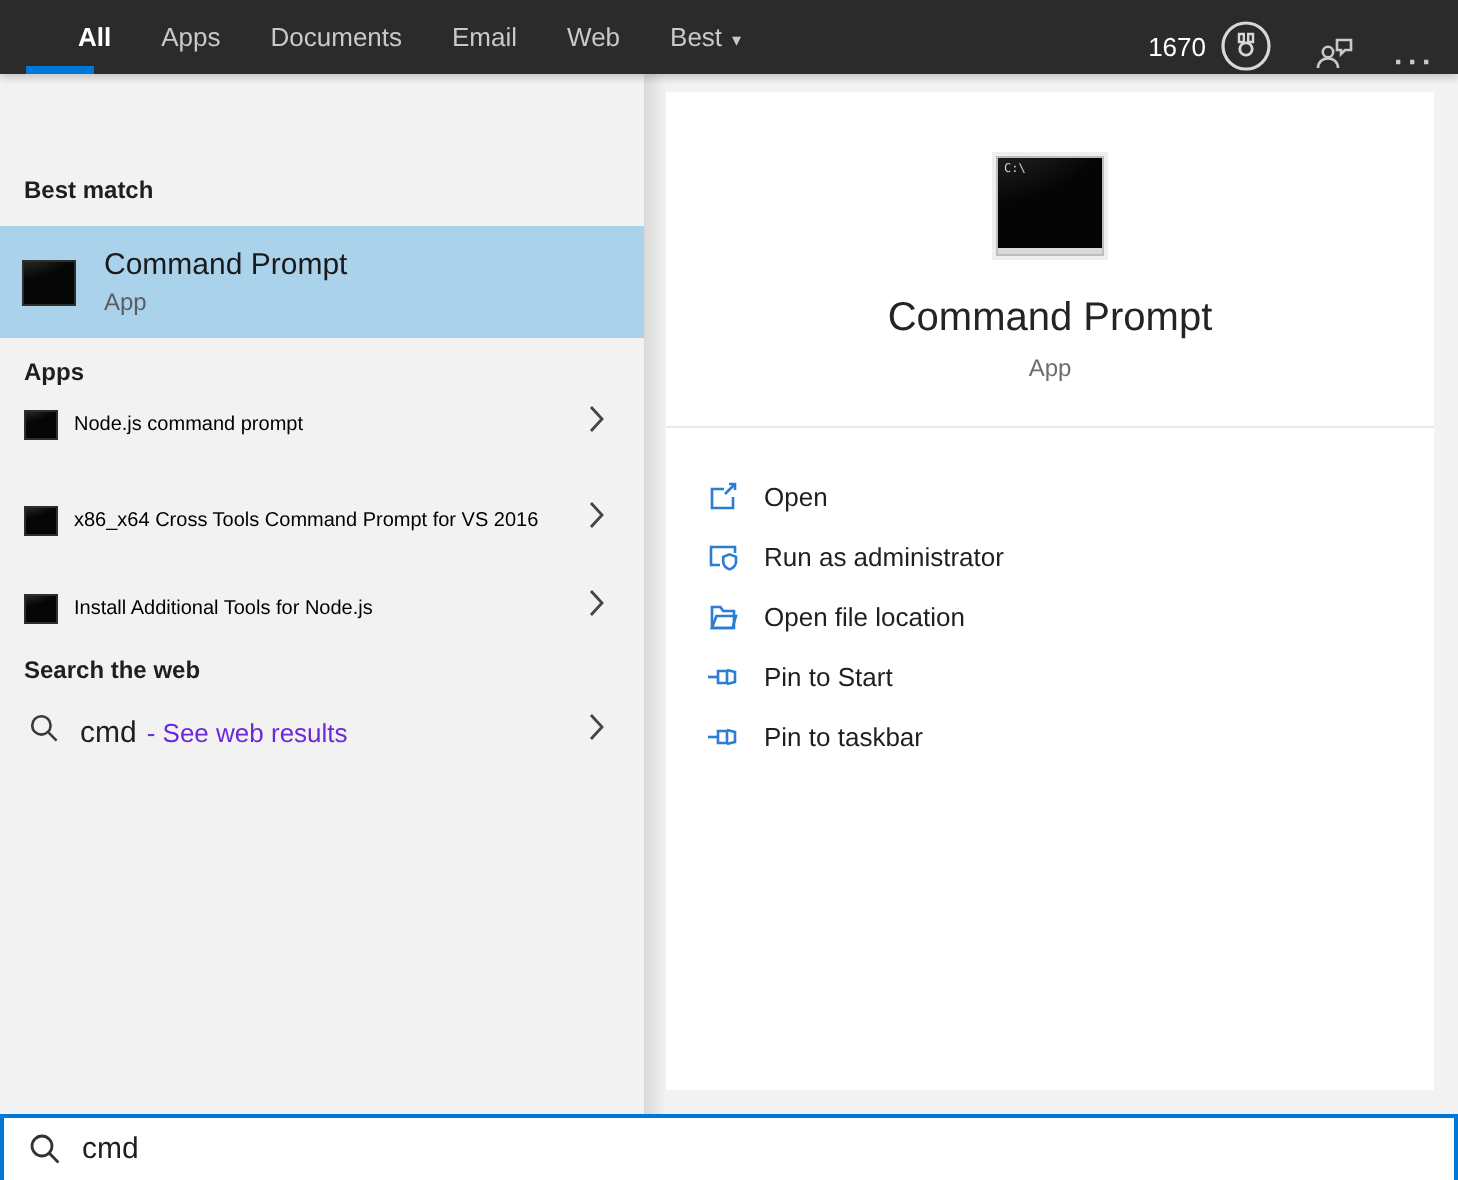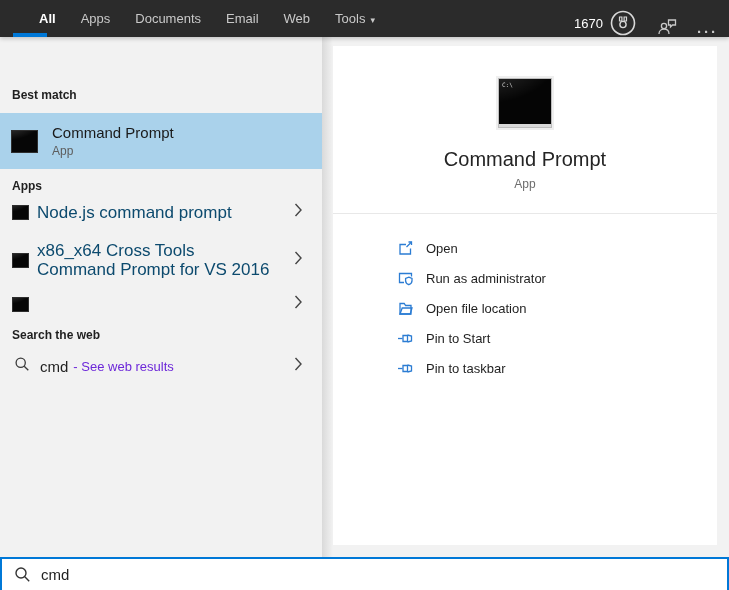--- a/index.html
+++ b/index.html
@@ -74,21 +74,21 @@
 
   .app-row {
     position: absolute; left: 0; width: 322px;
     display: flex; align-items: center; cursor: default;
   }
   .row-node    { top: 160px; height: 30px; }
   .row-x86     { top: 196px; height: 54px; }
   .row-install { top: 252px; height: 30px; }
   .row-web     { top: 310px; height: 38px; }
   .app-label {
-    font-size: 17px; color: #0c4a6e; margin-left: 8px; line-height: 19px;
+    font-size: 10px; color: #000000; margin-left: 8px; line-height: 19px;
     max-width: 240px;
   }
   .row-chevron { position: absolute; right: 19px; top: 50%; transform: translateY(-50%); }
 
   .web-query { font-size: 15px; color: #1f1f1f; margin-left: 10px; }
   .web-suffix { font-size: 13px; color: #6d28d9; margin-left: 5px; }
   .web-search-icon { margin-left: 14px; flex: 0 0 auto; }
 
   
   .right-region {
@@ -120,21 +120,21 @@
     position: absolute; left: 0; top: 102px; width: 100%; text-align: center;
     font-size: 20px; color: #242424;
   }
   .preview-sub {
     position: absolute; left: 0; top: 131px; width: 100%; text-align: center;
     font-size: 12px; color: #6d6d6d;
   }
   .preview-divider {
     position: absolute; left: 0; top: 167px; width: 100%; height: 1px; background: #e8e8e8;
   }
-  .actions { position: absolute; left: 0; top: 187px; width: 100%; padding-left: 44px; }
+  .actions { position: absolute; left: 0; top: 187px; width: 100%; }
   .action-row {
     height: 30px; display: flex; align-items: center; padding-left: 20px; cursor: default;
   }
   .action-label { font-size: 13px; color: #1f1f1f; margin-left: 12px; }
   .action-ic { width: 17px; display: flex; justify-content: center; }
 
   
   .search-bar {
     position: absolute; left: 0; top: 557px; width: 729px; height: 33px;
     background: #ffffff; border: 2px solid #0078d7; border-bottom: none;
@@ -152,21 +152,21 @@
 
 <div id="screen">
 
   <div class="topbar">
     <div class="tabs">
       <div class="tab active">All</div>
       <div class="tab">Apps</div>
       <div class="tab">Documents</div>
       <div class="tab">Email</div>
       <div class="tab">Web</div>
-      <div class="tab"><span>Tools</span><span class="dd-arrow">▾</span></div>
+      <div class="tab"><span>Best</span><span class="dd-arrow">▾</span></div>
     </div>
     <div class="active-underline"></div>
     <div class="topbar-right">
       <div class="rewards-group">
         <span class="rewards-points">1670</span>
         <span class="tb-icon">
           <svg width="28" height="28" viewBox="0 0 28 28" fill="none">
             <circle cx="14" cy="14" r="11.5" stroke="#d8d8d8" stroke-width="1.6"></circle>
             <path d="M10.5 8 h2.4 v4 h-2.4 z M15.1 8 h2.4 v4 h-2.4 z" stroke="#d8d8d8" stroke-width="1.2" fill="none"></path>
             <circle cx="14" cy="15.5" r="3.1" stroke="#d8d8d8" stroke-width="1.4" fill="none"></circle>
@@ -212,20 +212,21 @@
       <div class="app-label">x86_x64 Cross Tools Command Prompt for VS 2016</div>
       <span class="row-chevron">
         <svg width="9" height="15" viewBox="0 0 9 15" fill="none" stroke="#454545" stroke-width="1.4">
             <polyline points="1.5,1.5 7,7.5 1.5,13.5"></polyline>
           </svg>
       </span>
     </div>
 
     <div class="app-row row-install">
       <div class="term-icon small-term"></div>
+      <div class="app-label">Install Additional Tools for Node.js</div>
       <span class="row-chevron">
         <svg width="9" height="15" viewBox="0 0 9 15" fill="none" stroke="#454545" stroke-width="1.4">
             <polyline points="1.5,1.5 7,7.5 1.5,13.5"></polyline>
           </svg>
       </span>
     </div>
 
     <div class="section-header hdr-web">Search the web</div>
 
     <div class="app-row row-web">

